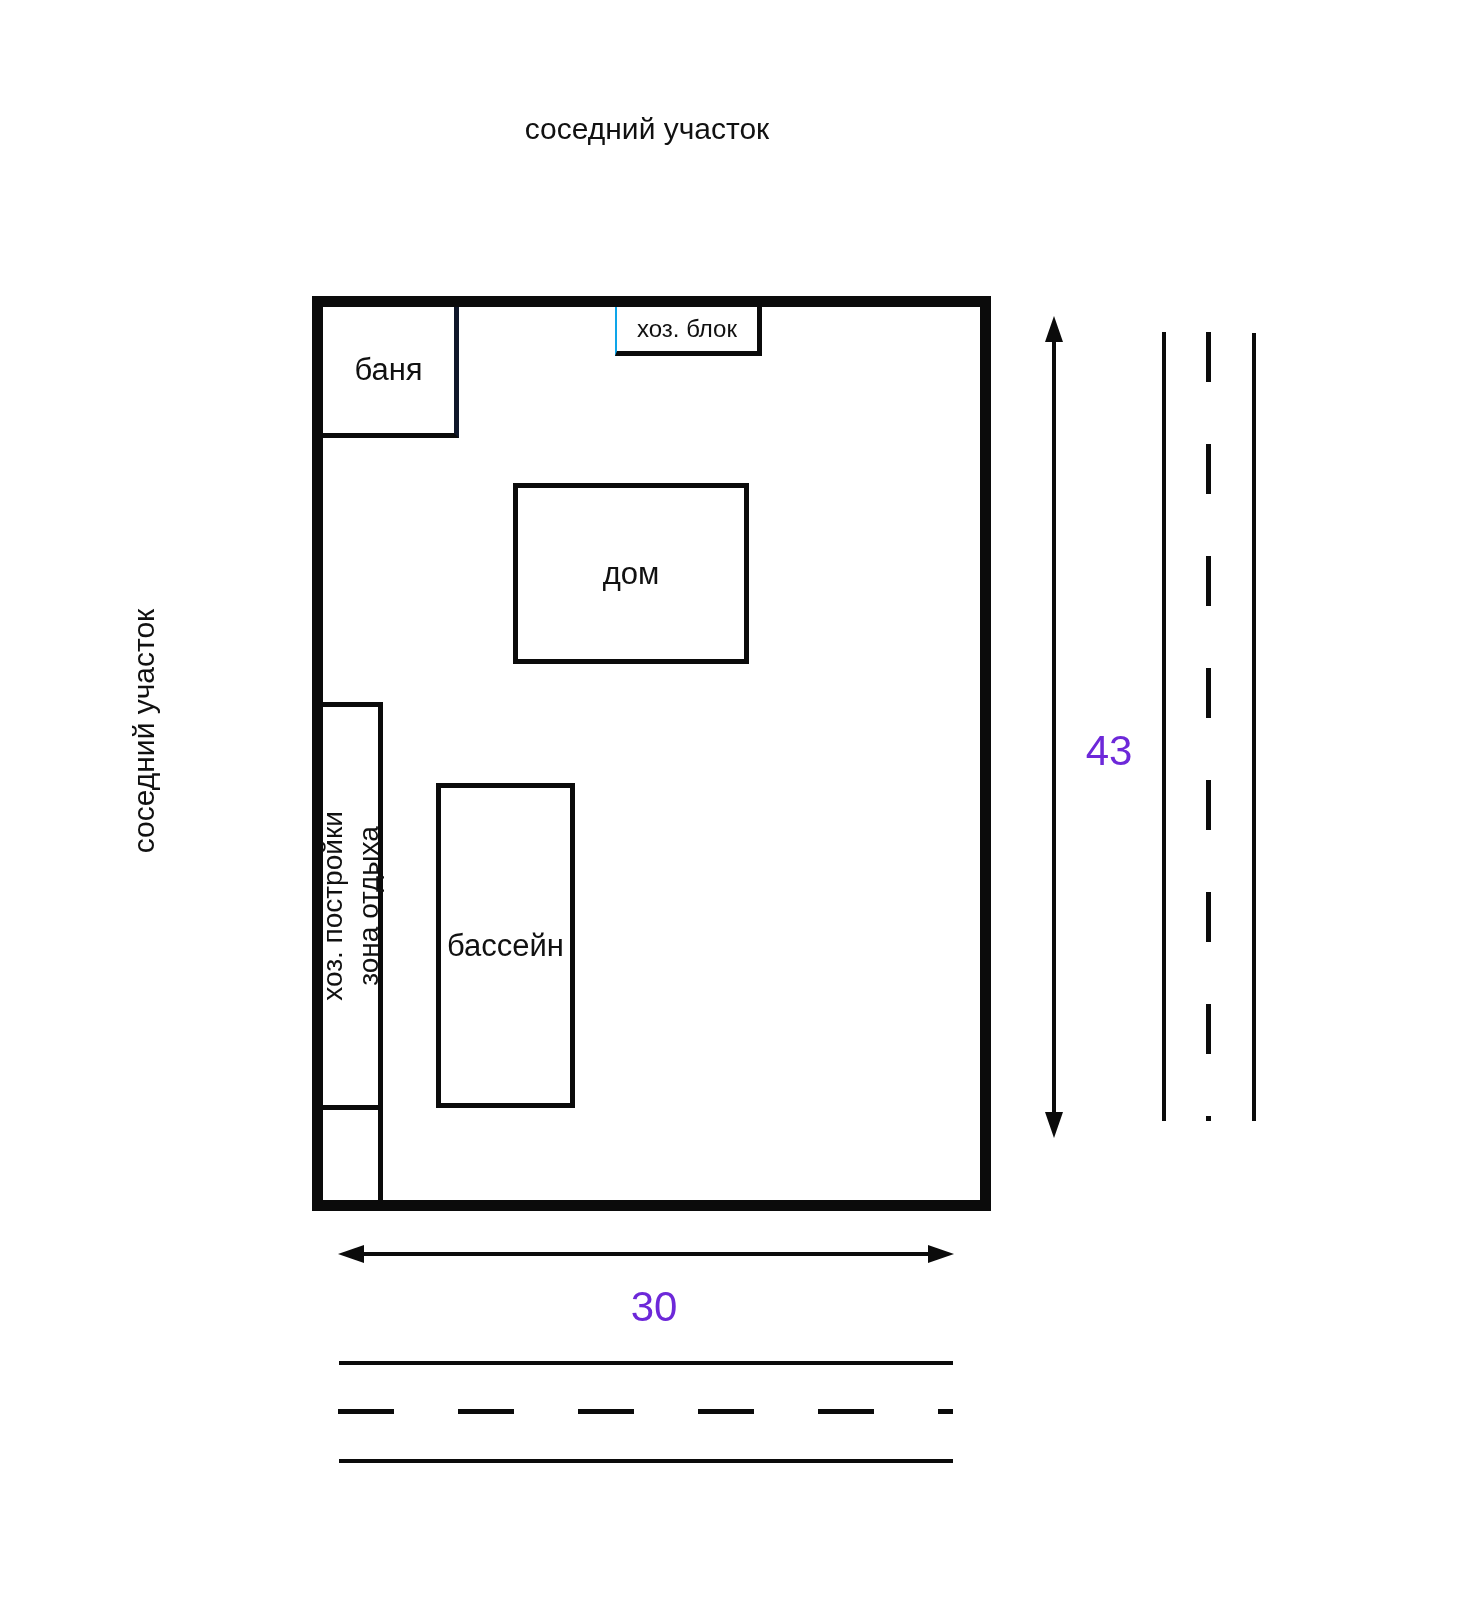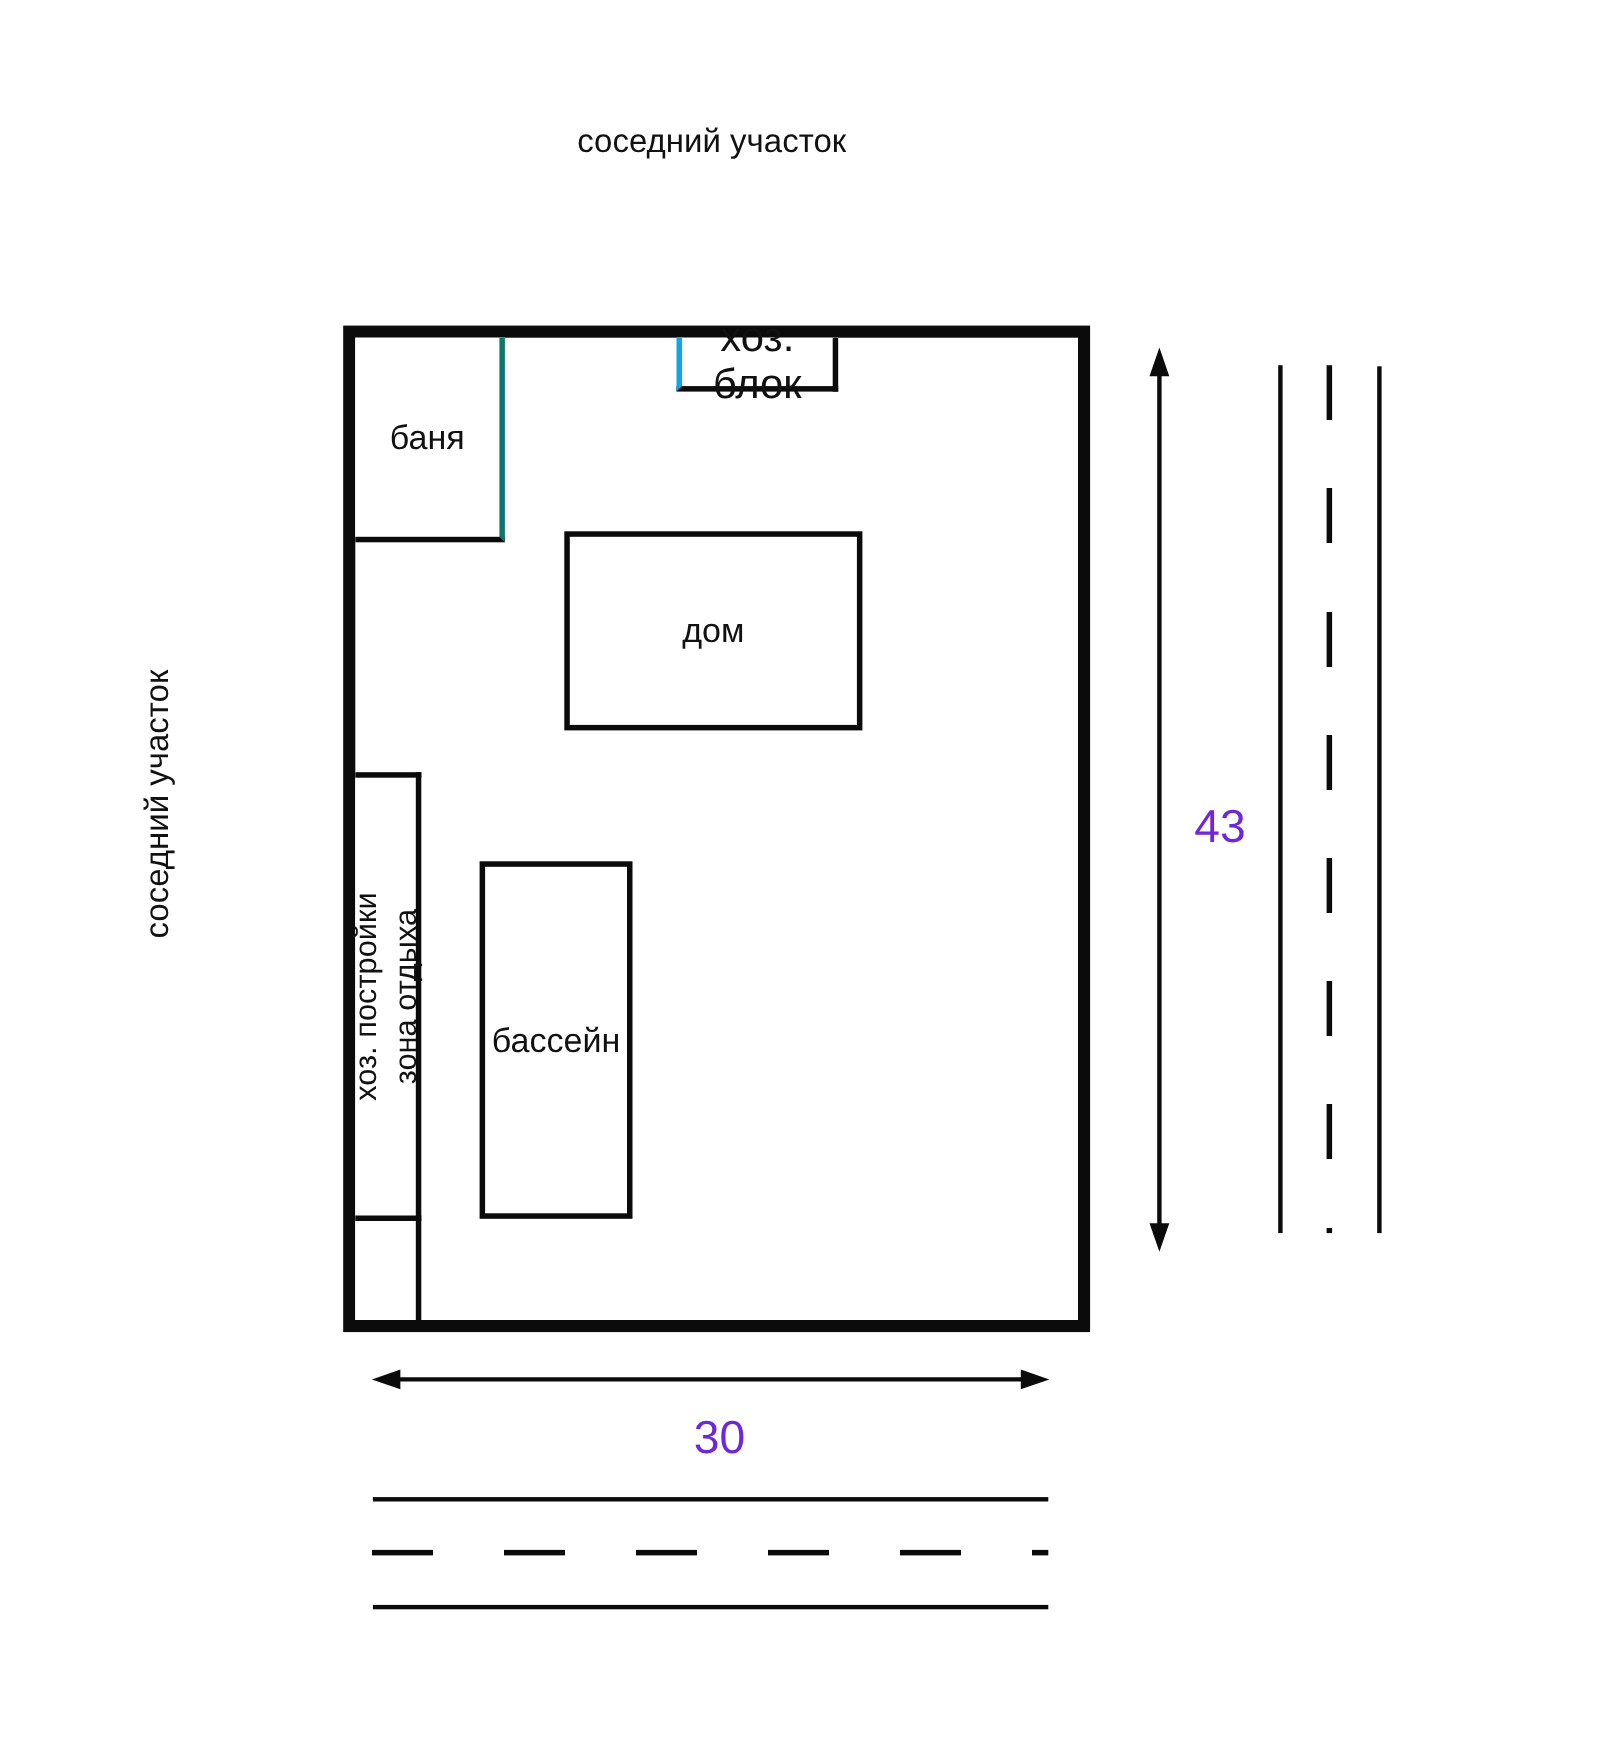--- a/index.html
+++ b/index.html
@@ -50,33 +50,33 @@
     box-sizing: border-box;
   }
   .plot-inner { position: absolute; left: 0; top: 0; right: 0; bottom: 0; }
 
   .building {
     position: absolute;
     box-sizing: border-box;
     background: #ffffff;
   }
   .banya {
-    left: 0; top: 0; width: 136px; height: 186px;
-    border-right: 5px solid #0f766e;
+    left: 0; top: 0; width: 136px; height: 131px;
+    border-right: 5px solid #0f172a;
     border-bottom: 5px solid #0b0b0b;
   }
   .hozblok {
     left: 292px; top: 0; width: 147px; height: 49px;
-    border-left: 5px solid #0ea5e9;
+    border-left: 2px solid #0ea5e9;
     border-right: 5px solid #0b0b0b;
     border-bottom: 5px solid #0b0b0b;
-    font-size: 38px;
+    font-size: 24px;
   }
   .dom {
-    left: 190px; top: 176px; width: 271px; height: 181px;
+    left: 190px; top: 176px; width: 236px; height: 181px;
     border: 5px solid #0b0b0b;
   }
   .strip-upper {
     left: 0; top: 395px; width: 60px; height: 408px;
     border-top: 5px solid #0b0b0b;
     border-right: 5px solid #0b0b0b;
     border-bottom: 5px solid #0b0b0b;
     overflow: visible;
   }
   .strip-lower {

